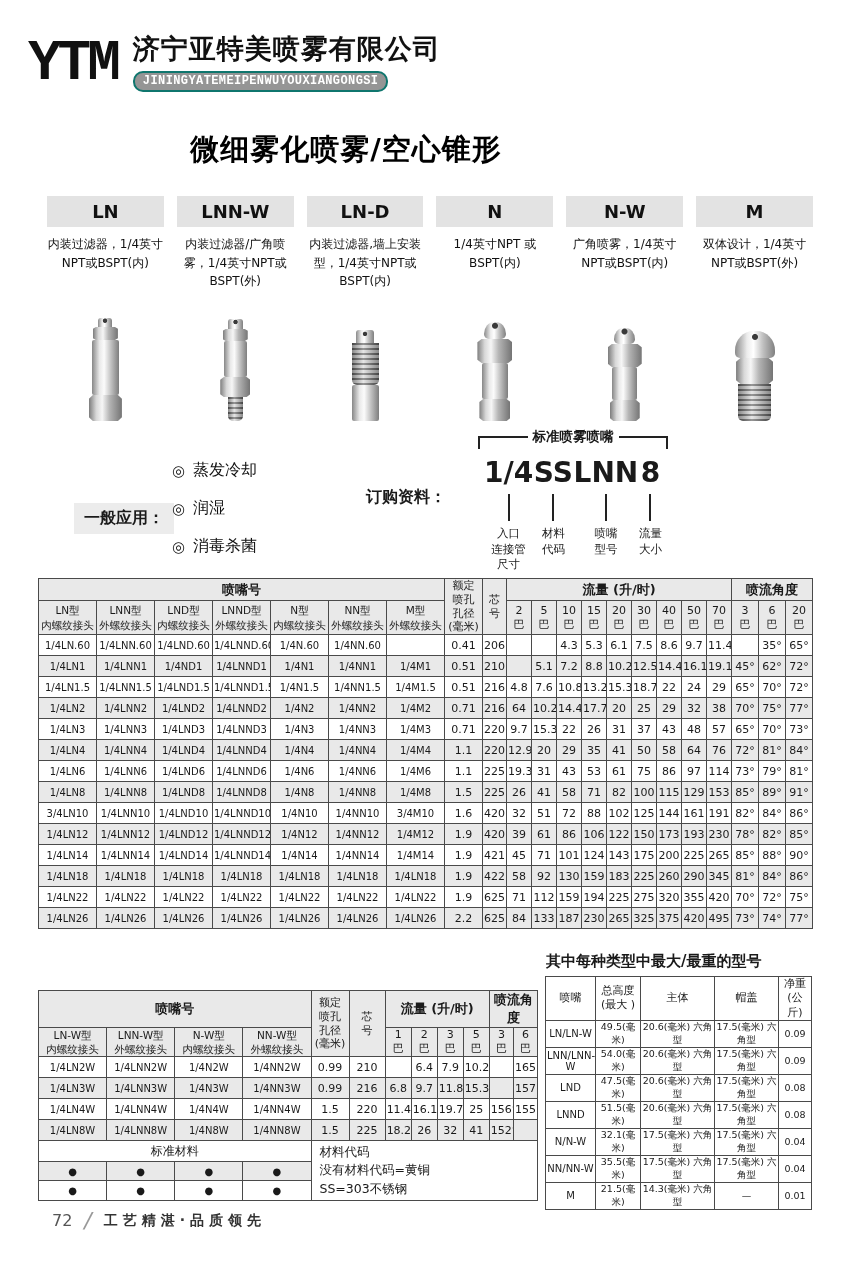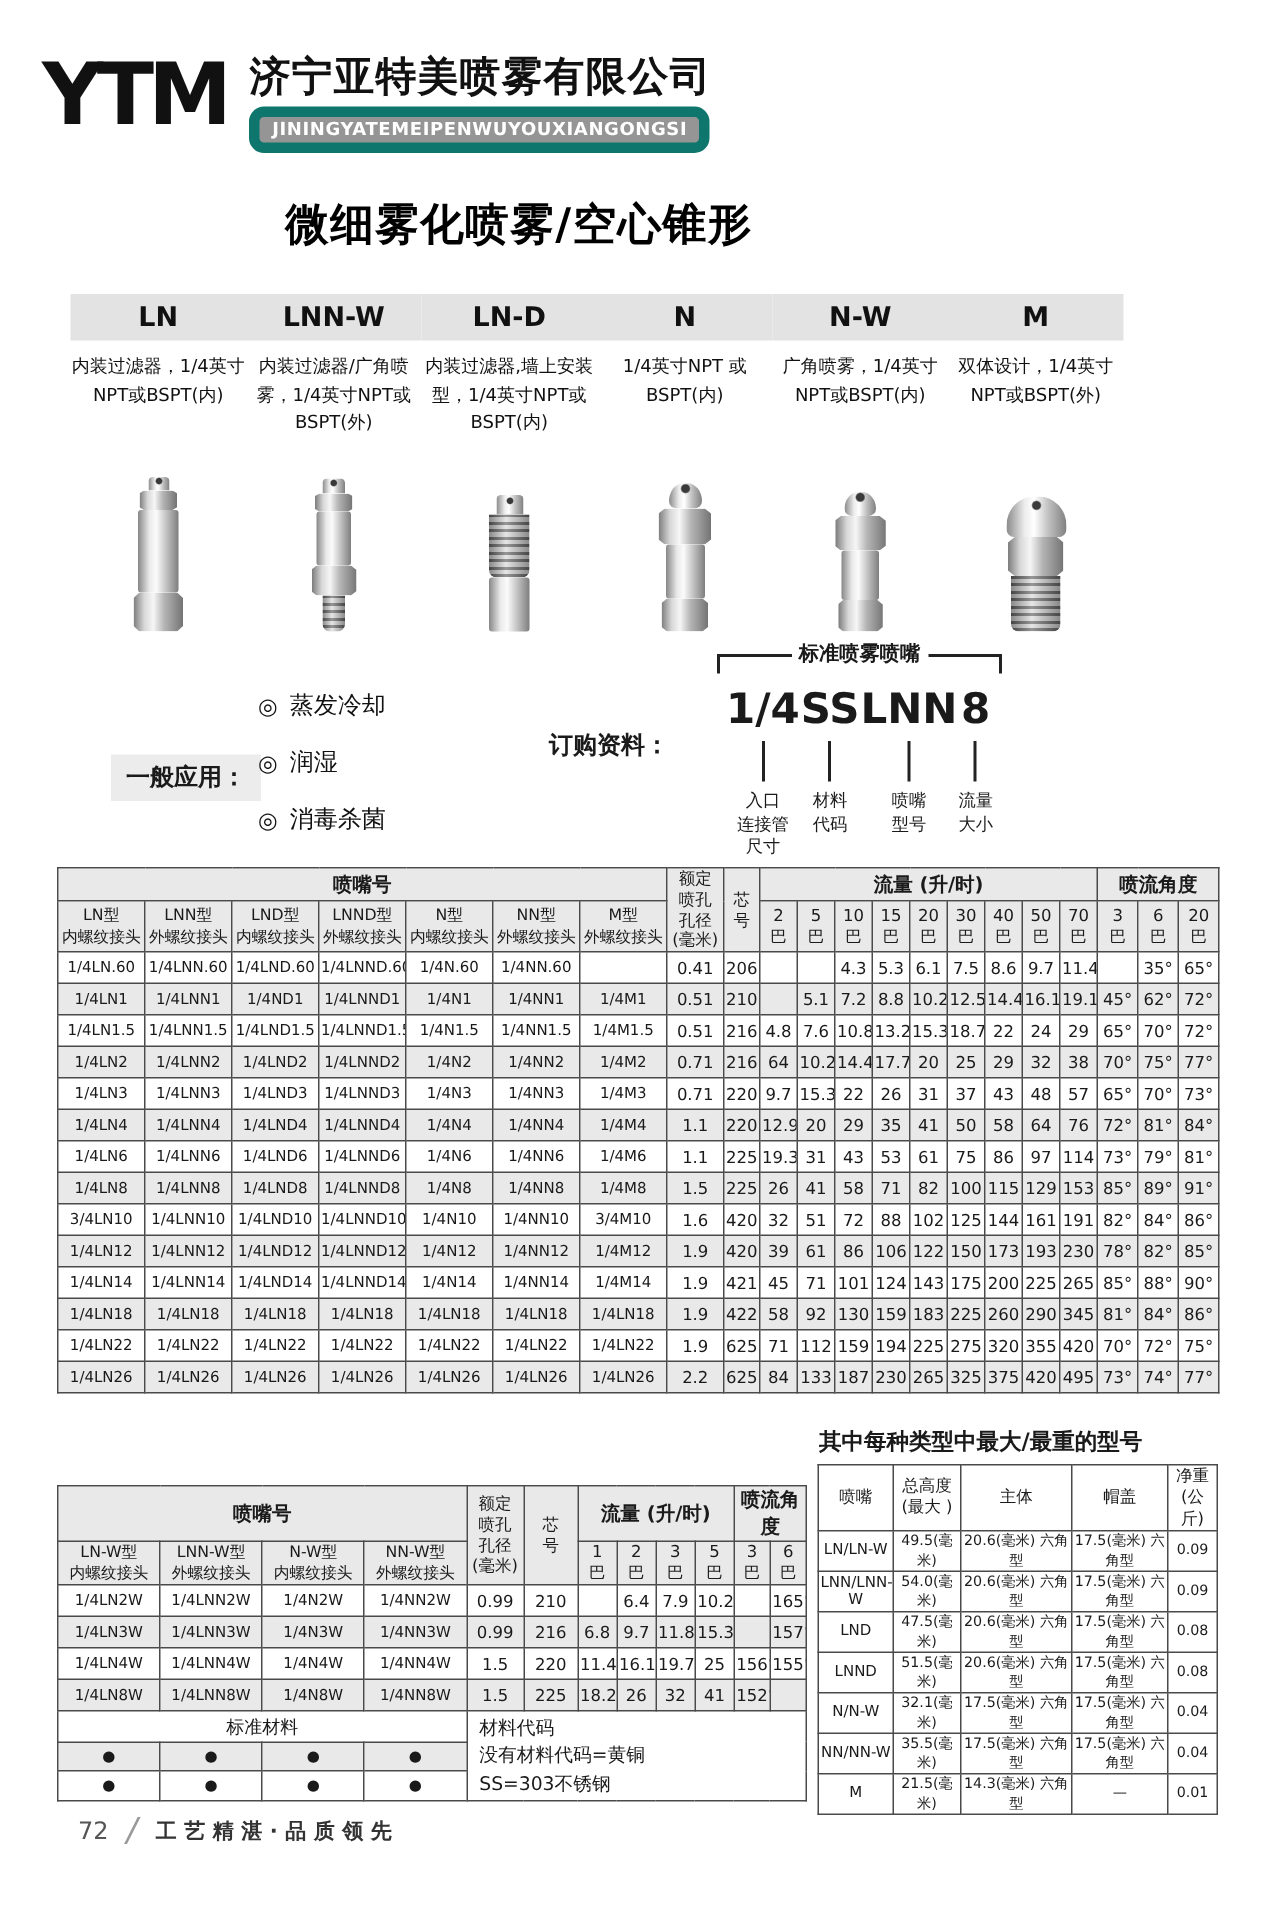--- a/index.html
+++ b/index.html
@@ -1,34 +1,34 @@
 <!DOCTYPE html>
 <html><head>
 <meta charset="utf-8">
 <style>
   * { margin:0; padding:0; box-sizing:border-box; }
   html,body { background:#fff; }
   body { font-family:"DejaVu Sans","Liberation Sans",sans-serif; color:#1a1a1a; }
   .page { position:relative; width:850px; height:1275px; background:#fff; overflow:hidden; }
 
   
-  .hdr { position:absolute; left:28px; top:36px; display:flex; align-items:flex-start; }
+  .hdr { position:absolute; left:28px; top:36px; display:flex; align-items:flex-start;font-family:Liberation Mono, monospace; }
   .logo { font-size:56px; font-weight:900; letter-spacing:-4px; line-height:1; color:#111;
           transform:scaleY(1.02); margin-right:16px; }
   .company-name { font-size:27px; font-weight:900; color:#111; letter-spacing:1px; line-height:1.15; }
   .pinyin-pill { display:inline-block; margin-top:4px; background:#959595; color:#fff;
-                 border:7px solid #0f766e; border-radius:10px; padding:1px 8px 2px;
+                 border:2px solid #0f766e; border-radius:10px; padding:1px 8px 2px;
                  font-size:12px; font-weight:bold; letter-spacing:.4px; }
 
   
   .page-title { position:absolute; left:0; top:130px; width:692px; text-align:center;
                 font-size:29px; font-weight:900; letter-spacing:1px; color:#000; }
 
   
-  .products { position:absolute; left:47px; top:196px; width:766px; display:flex; }
+  .products { position:absolute; left:47px; top:196px; width:766px; display:flex; gap:13px; }
   .product { width:117px; display:flex; flex-direction:column; align-items:center; }
   .p-label { width:100%; height:31px; background:#e3e3e3; display:flex; align-items:center;
              justify-content:center; font-size:18px; font-weight:bold; color:#111; }
   .p-desc { margin-top:8px; font-size:12px; line-height:1.55; text-align:center; min-height:58px; color:#111; }
   .p-img { height:132px; display:flex; flex-direction:column; justify-content:flex-end;
            align-items:center; padding-bottom:4px; }
   .nz { margin:0 auto; }
   .metal { background:linear-gradient(90deg,#878787 0%,#e9e9e9 28%,#fbfbfb 45%,#c2c2c2 70%,#7e7e7e 100%); }
   .hex { clip-path:polygon(12% 0,88% 0,100% 14%,100% 86%,88% 100%,12% 100%,0 86%,0 14%);
          background:linear-gradient(90deg,#7c7c7c 0%,#d8d8d8 22%,#f6f6f6 40%,#b5b5b5 62%,#747474 100%); }

